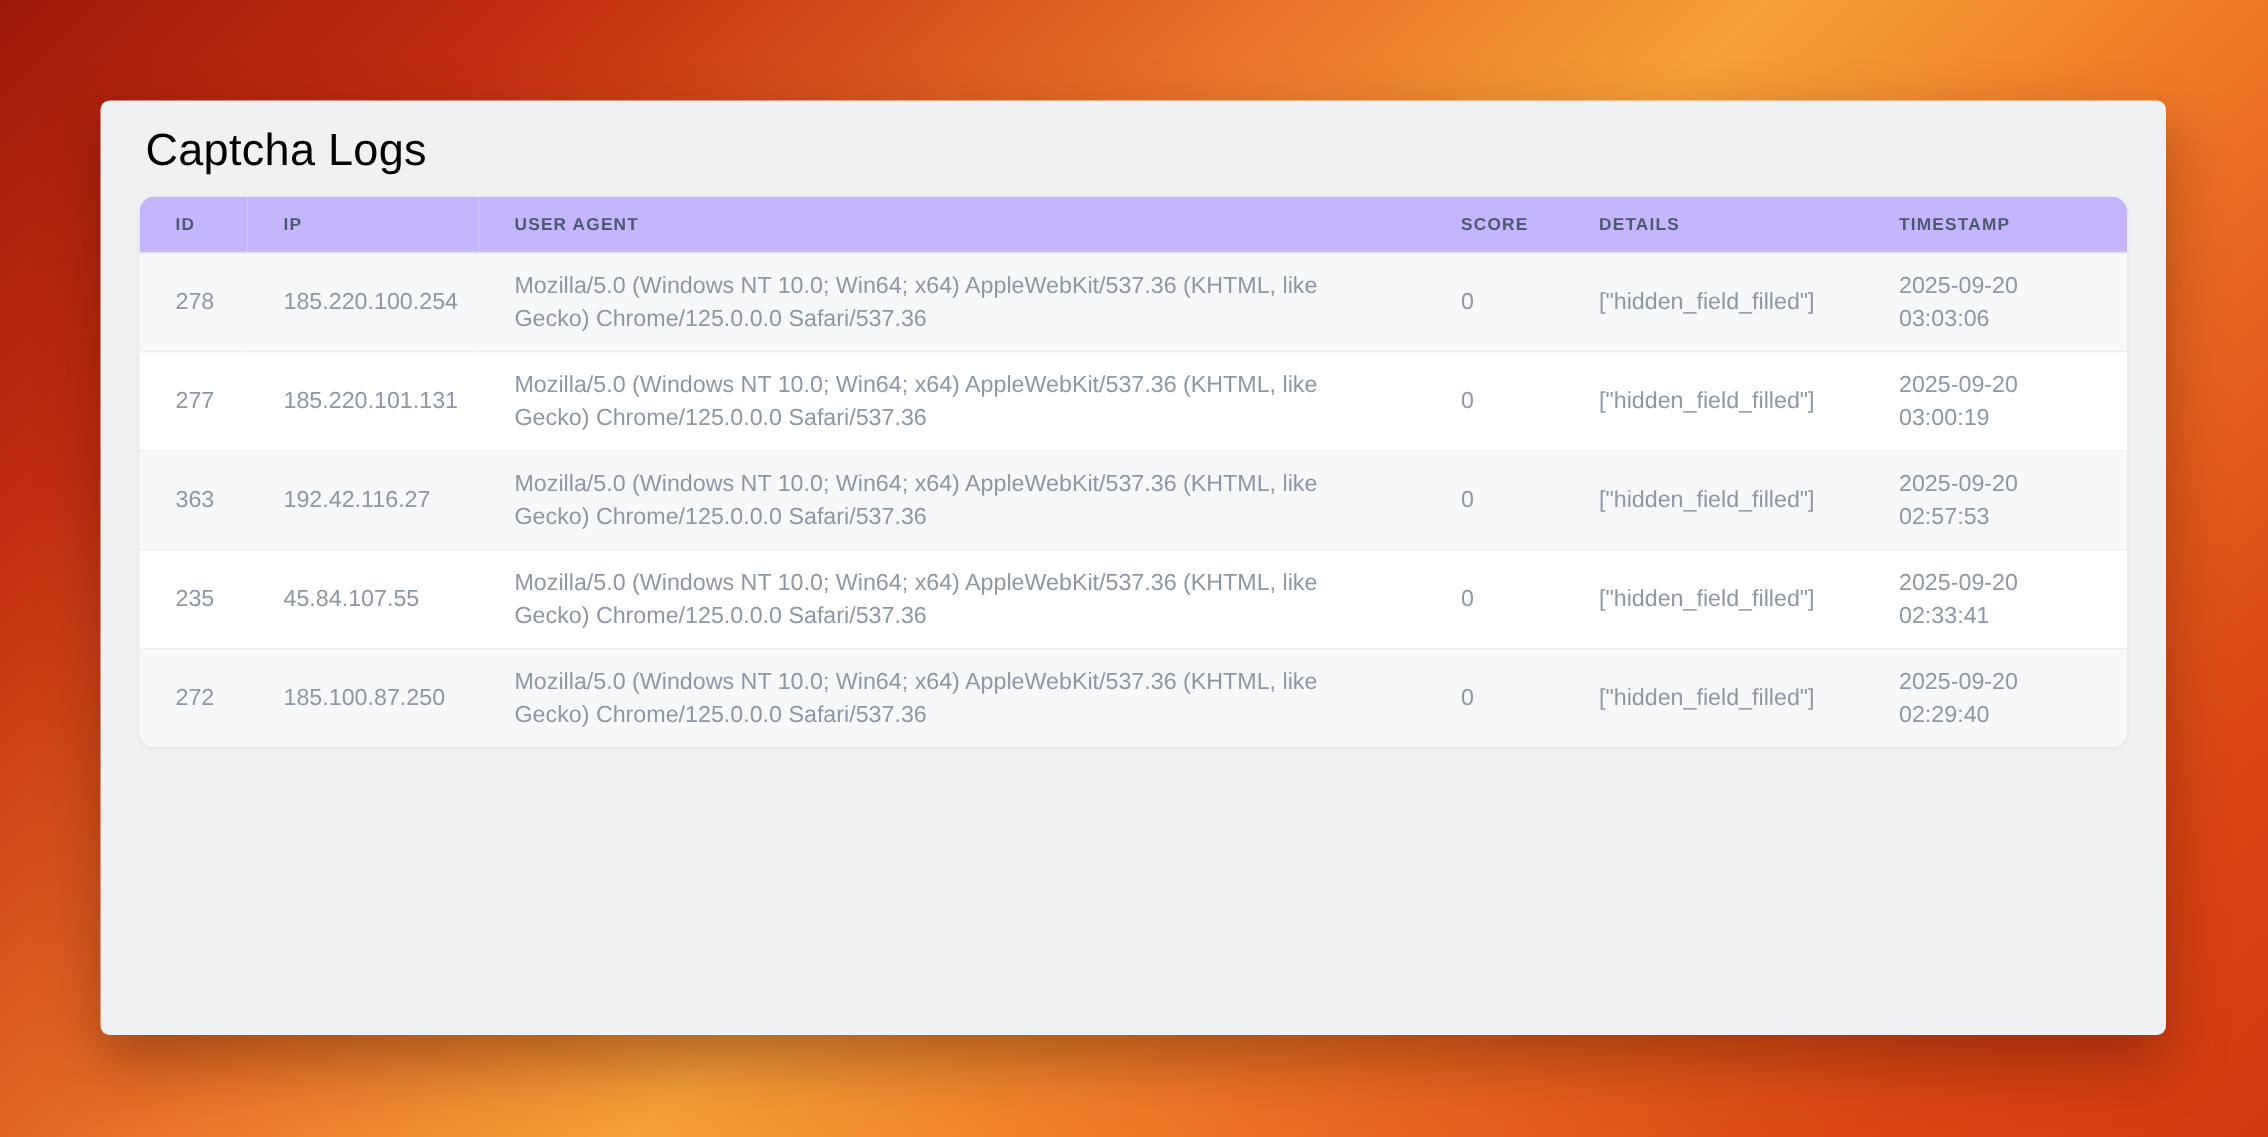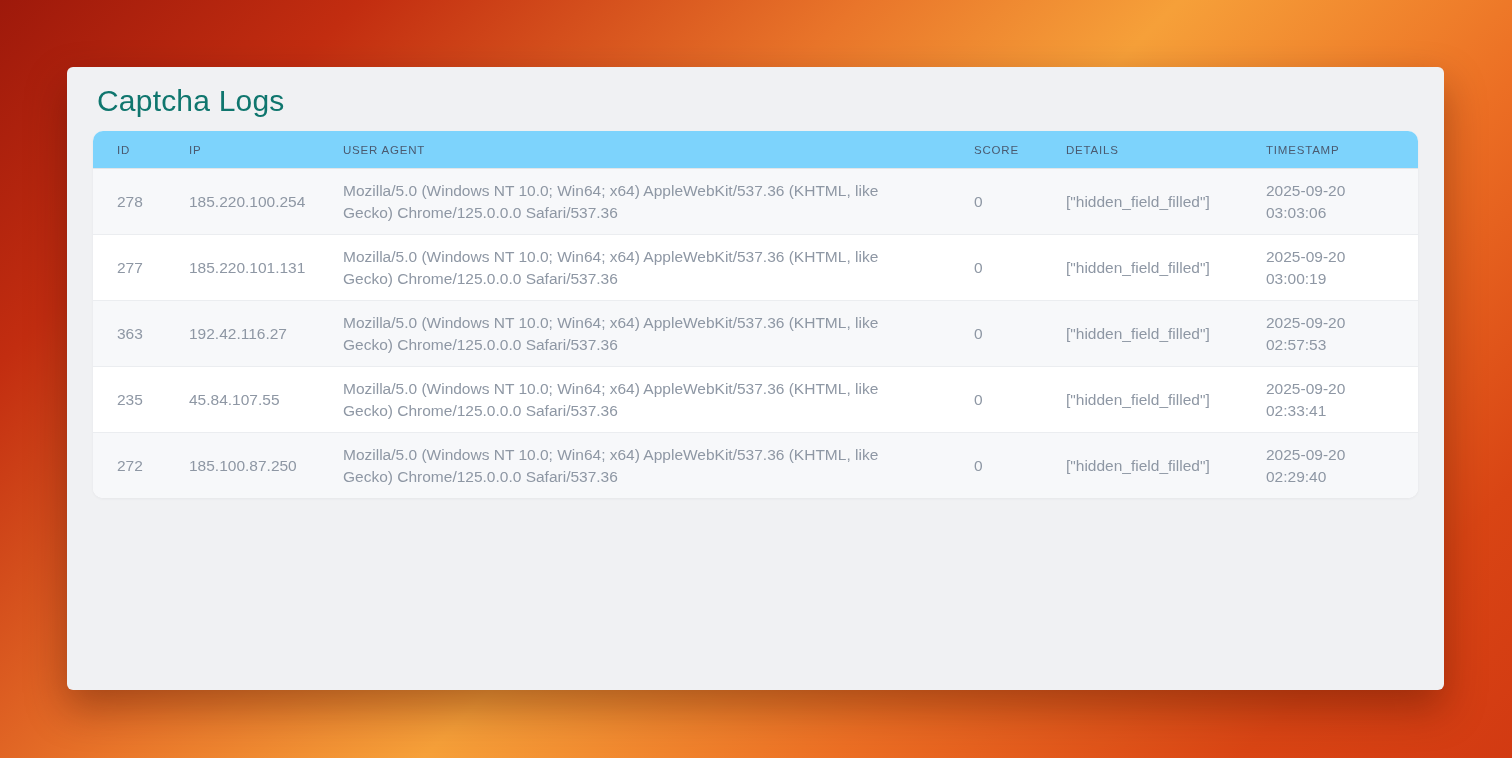--- a/index.html
+++ b/index.html
@@ -29,21 +29,21 @@
     background: #f0f1f3;
     border-radius: 6px;
     box-shadow: 0 18px 40px rgba(70, 15, 0, 0.40);
     overflow: hidden;
   }
   .card-title {
     margin: 0;
     padding: 17px 30px 13px 30px;
     font-size: 30px;
     font-weight: 500;
-    color: #0f766e;
+    color: #000000;
     letter-spacing: 0.2px;
   }
   .table-wrap {
     margin: 0 26px;
     background: #ffffff;
     border-radius: 10px;
     overflow: hidden;
     box-shadow: 0 1px 3px rgba(30, 40, 60, 0.05);
   }
   table {
@@ -57,25 +57,25 @@
   col.c-ua        { width: 631px; }
   col.c-score     { width: 92px;  }
   col.c-details   { width: 200px; }
   col.c-timestamp { width: auto;  }
   thead th {
     height: 37px;
     padding: 0 10px 0 24px;
     text-align: left;
     vertical-align: middle;
     font-size: 11.5px;
-    font-weight: 400;
+    font-weight: 700;
     letter-spacing: 0.07em;
     text-transform: uppercase;
     color: #4a5a70;
-    background: #7dd3fc;
+    background: #c4b5fd;
     border-bottom: 1px solid #e2e5e8;
   }
   tbody td {
     height: 65px;
     padding: 0 16px 0 24px;
     vertical-align: middle;
     font-size: 15.5px;
     line-height: 1.42;
     color: #8e97a4;
     border-bottom: 1px solid #ebedf0;

